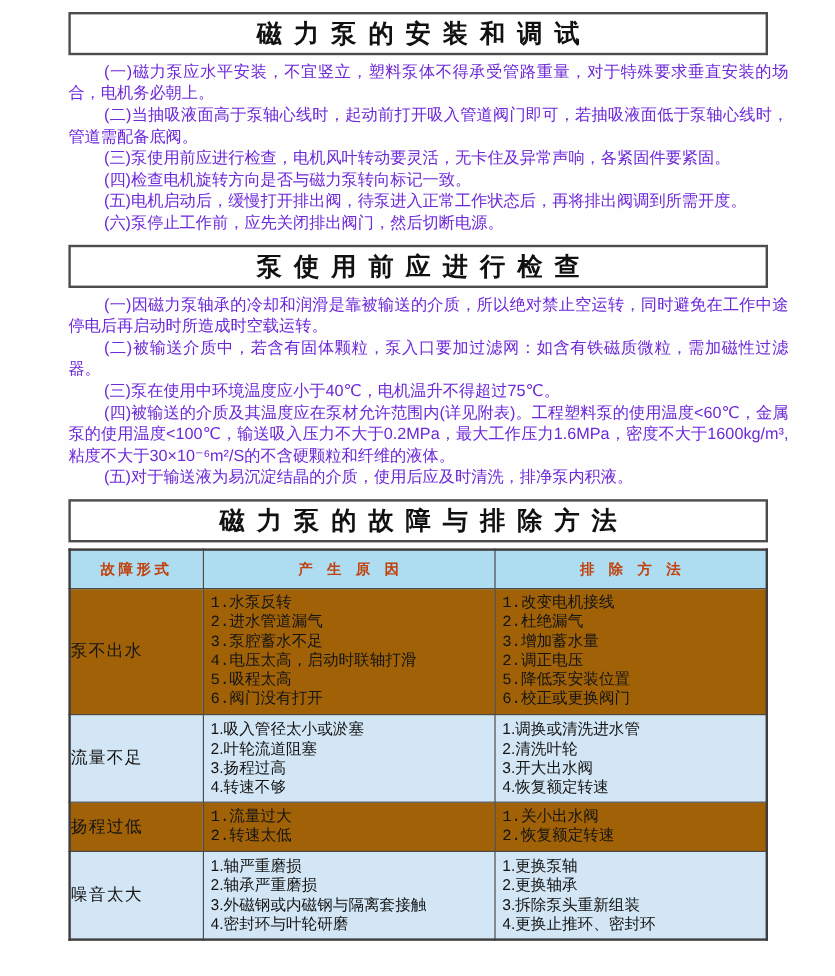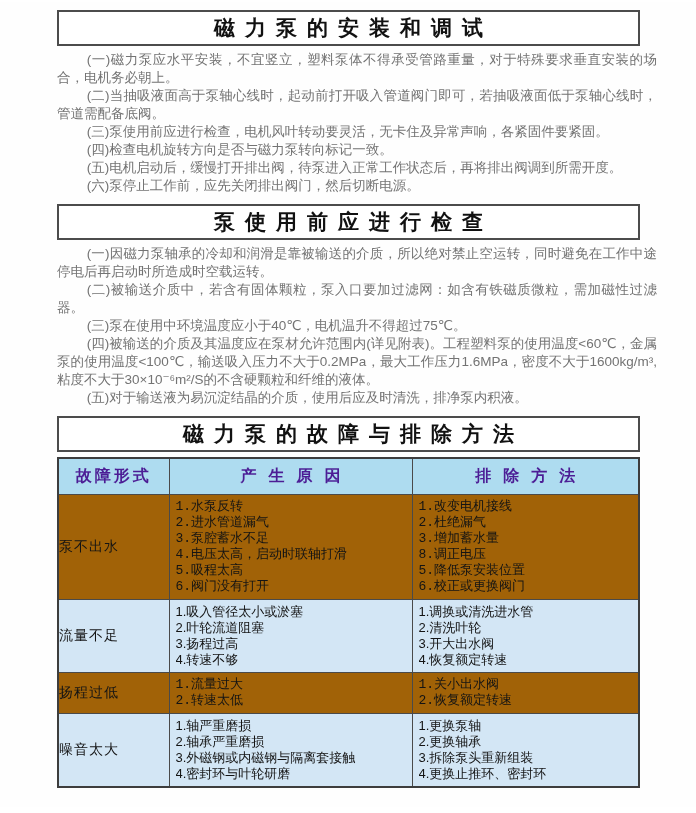--- a/index.html
+++ b/index.html
@@ -23,40 +23,40 @@
     margin-bottom:5px;
     background:#ffffff;
   }
   .title-box span {
     font-size:21px; font-weight:bold; color:#111;
     letter-spacing:10px; text-indent:10px; white-space:nowrap;
   }
   .paragraphs { width:600px; margin-bottom:9px; }
   .paragraphs p {
     font-size:13.5px; line-height:18px;
-    text-indent:2.2em; color:#737373;
+    text-indent:2.2em; color:#6d28d9;
     text-align:justify;
   }
   table.fault-table {
     width:583px;
     border-collapse:collapse;
     margin-top:1px;
     table-layout:fixed;
   }
   table.fault-table th, table.fault-table td {
     border:1px solid #4a4a4a;
     vertical-align:middle;
   }
   table.fault-table { border:2px solid #3d3d3d; }
   th.col-fault { width:111px; }
   th.col-cause { width:243px; }
   th.col-fix   { width:227px; }
   table.fault-table th {
     background:#aedcf0;
-    font-size:16px; font-weight:bold; color:#4c1d95;
+    font-size:12px; font-weight:bold; color:#c2410c;
     padding:7px 0; 
   }
   th.col-fault { letter-spacing:3px; }
   th.col-cause, th.col-fix { letter-spacing:12px; text-indent:12px; }
   td.fault-cell {
     font-size:14px; color:#141414;
     letter-spacing:1px;
   }
   td.list-cell { padding:4px 6px; }
   td.list-cell div {
@@ -111,21 +111,21 @@
               <div>2.进水管道漏气</div>
               <div>3.泵腔蓄水不足</div>
               <div>4.电压太高，启动时联轴打滑</div>
               <div>5.吸程太高</div>
               <div>6.阀门没有打开</div>
             </td>
             <td class="list-cell">
               <div>1.改变电机接线</div>
               <div>2.杜绝漏气</div>
               <div>3.增加蓄水量</div>
-              <div>8.调正电压</div>
+              <div>2.调正电压</div>
               <div>5.降低泵安装位置</div>
               <div>6.校正或更换阀门</div>
             </td>
           </tr>
           <tr class="alt">
             <td class="fault-cell">流量不足</td>
             <td class="list-cell">
               <div>1.吸入管径太小或淤塞</div>
               <div>2.叶轮流道阻塞</div>
               <div>3.扬程过高</div>

